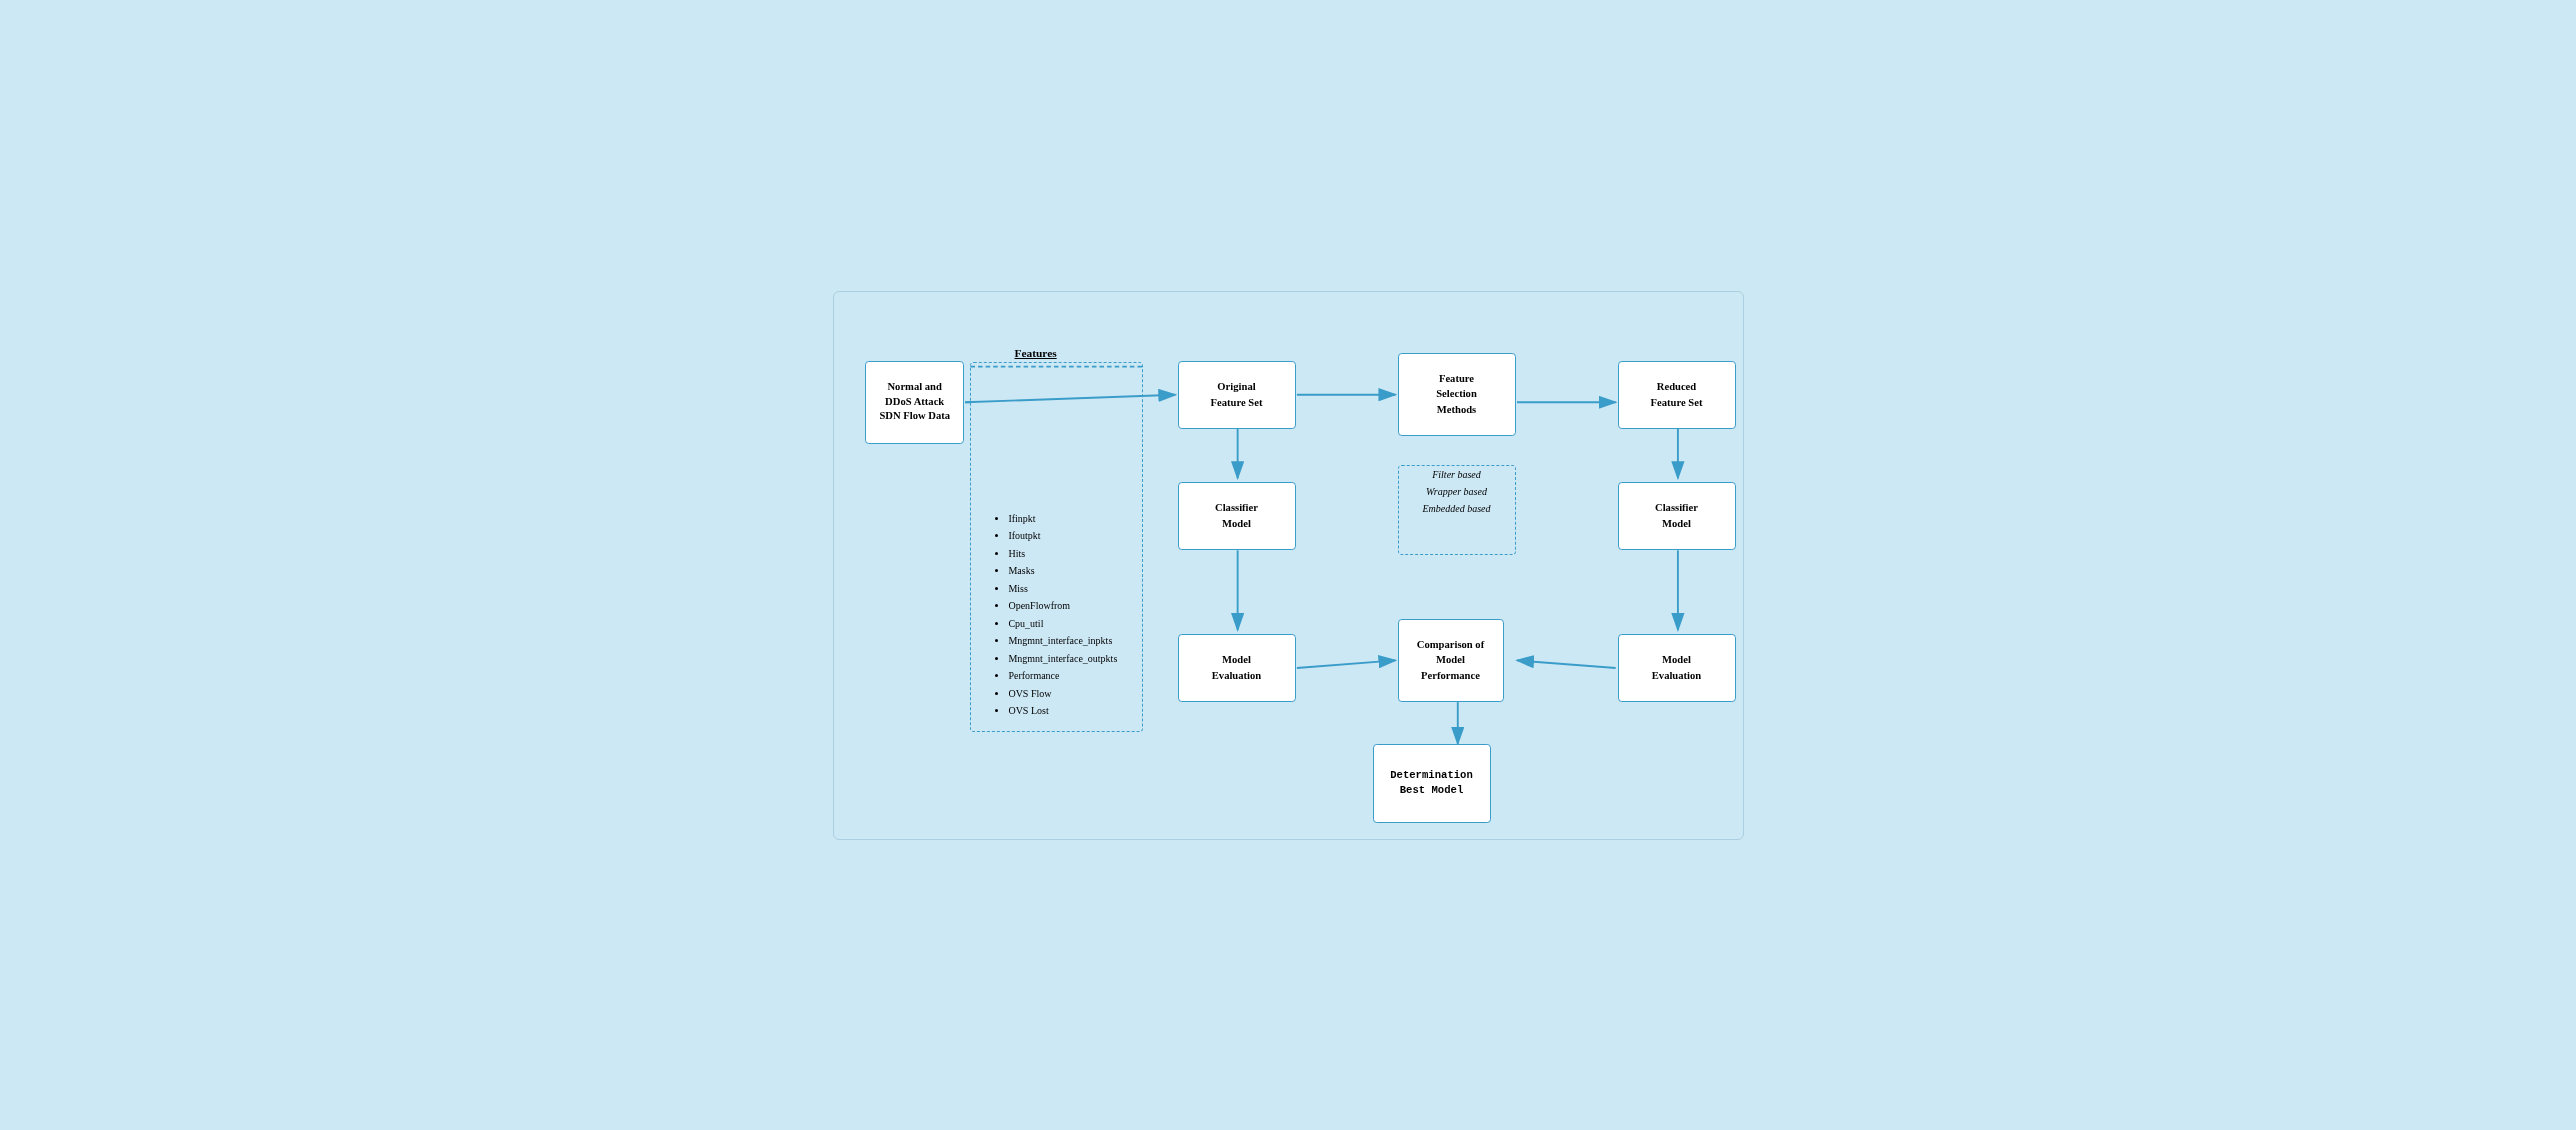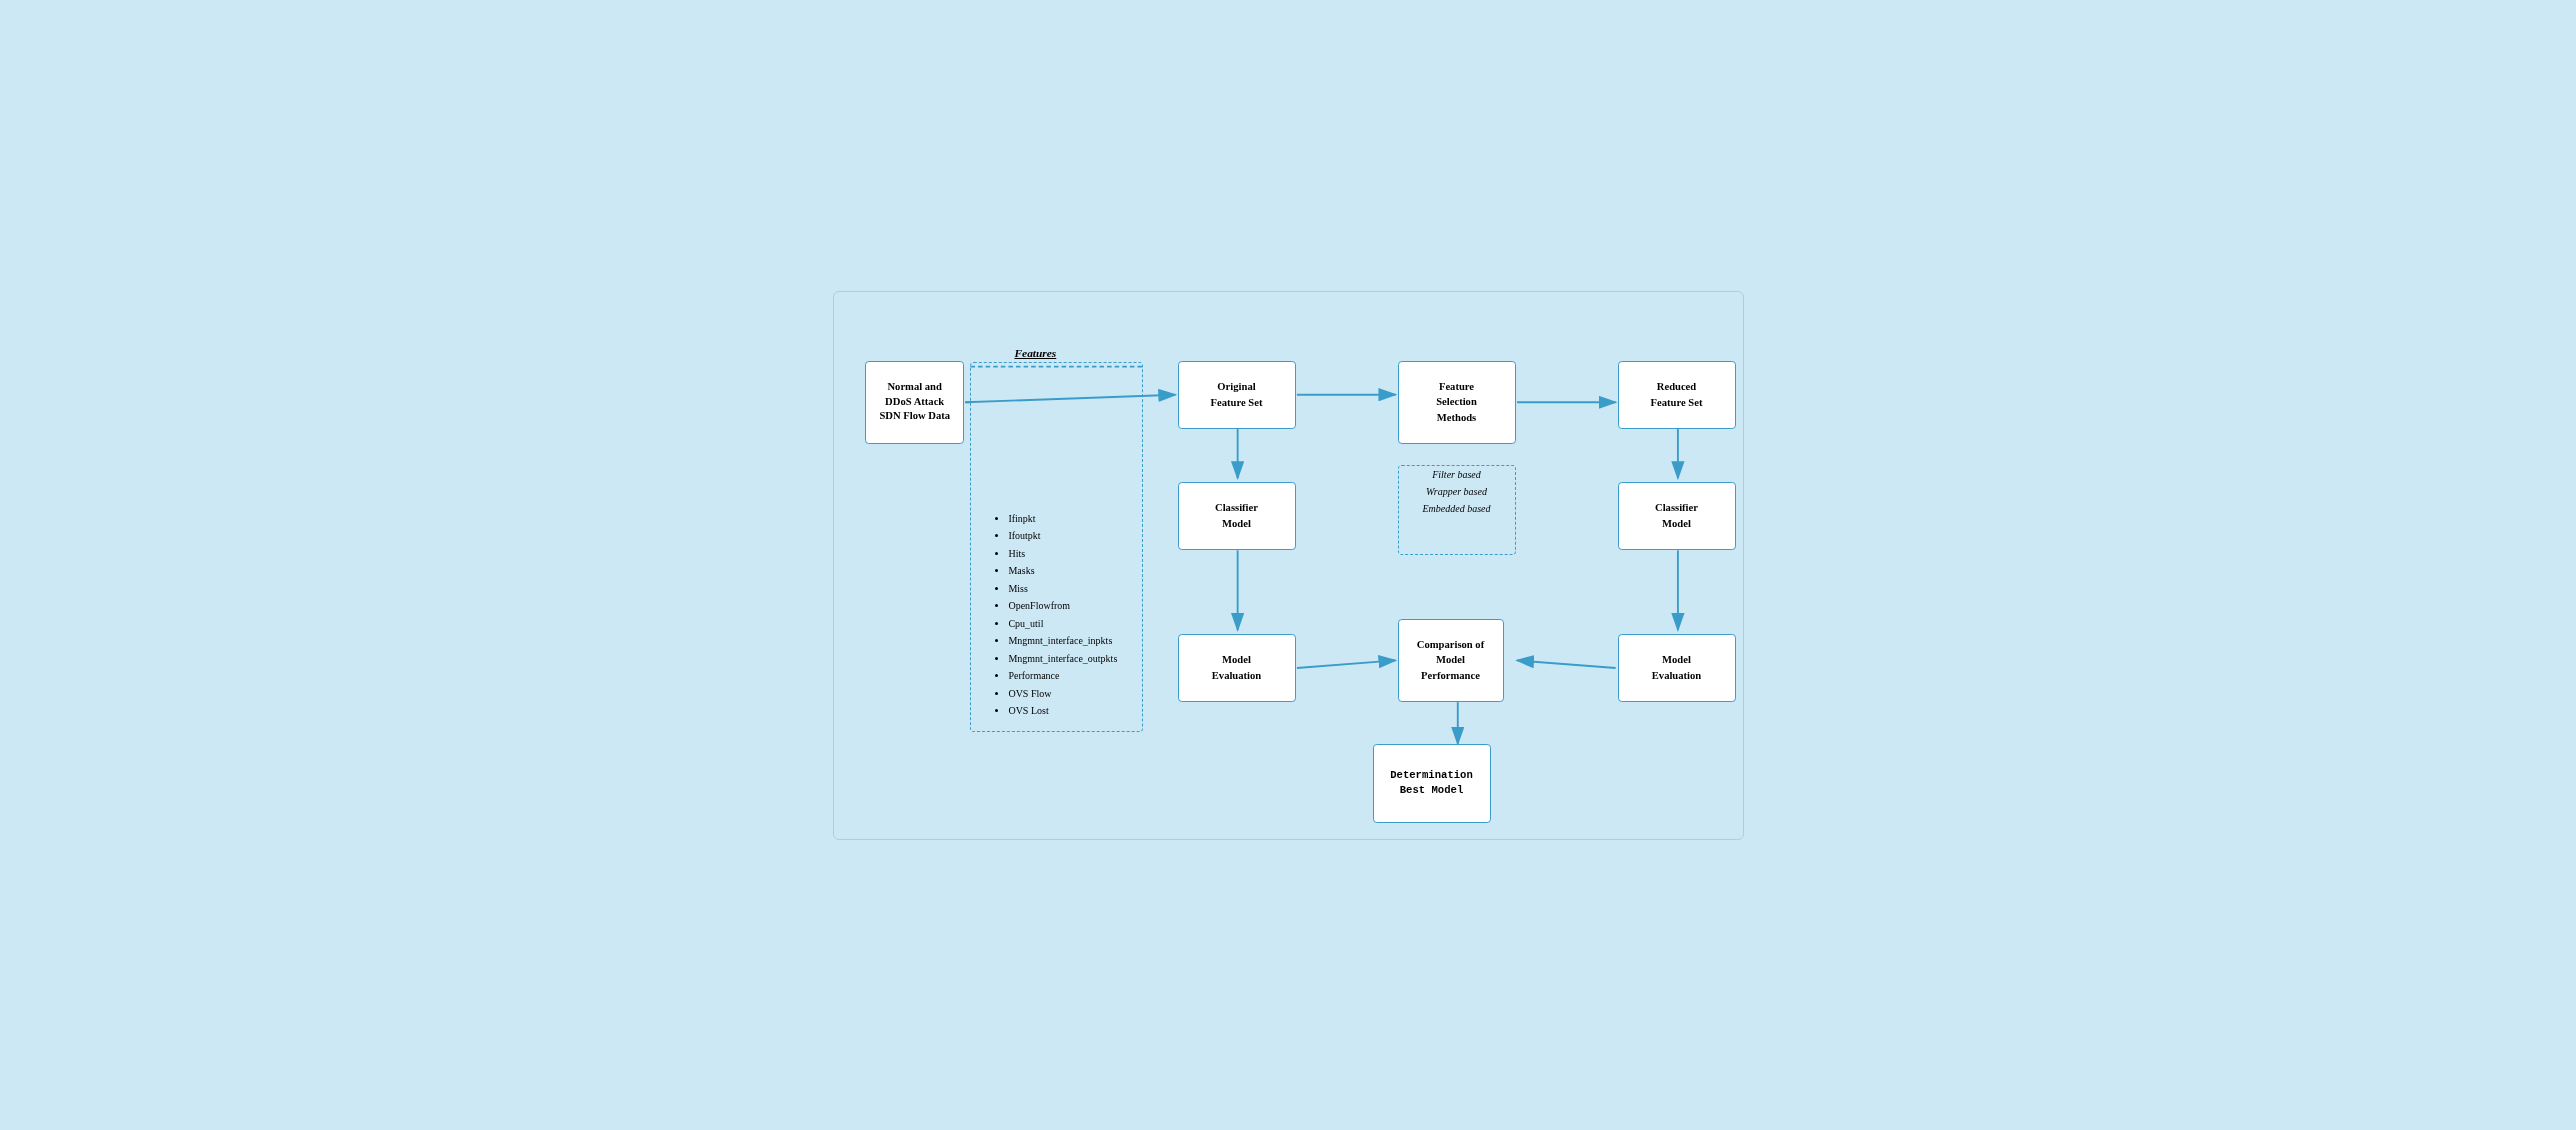--- a/index.html
+++ b/index.html
@@ -110,21 +110,21 @@
       <line x1="797" y1="510" x2="797" y2="565" stroke="#3a9cc9" stroke-width="2.5" marker-end="url(#arrowhead)"></line>
 
     </svg>
 
     <div class="node" style="left:13.7px; top:46px; width:99px; height:83px;">
       <span style="white-space:pre-line; font-size:10.6px; font-weight:bold; line-height:1.4;">Normal and
 DDoS Attack
 SDN Flow Data</span>
     </div>
 
-    <div style="position:absolute; left:163px; top:32px; font-weight:bold; font-size:11.4px; text-decoration:underline;font-style:italic;">
+    <div style="position:absolute; left:163px; top:32px; font-weight:bold; font-size:11.4px; text-decoration:underline;">
       <span>Features</span>
     </div>
 
     <div class="node-dashed" style="left:118px; top:47px; width:173px; height:370px; font-style:normal; text-align:left; align-items:flex-end; padding:10.6px 12px;">
       <ul style="list-style:disc; padding-left:13.7px; font-size:10px; line-height:1.75;">
         <li>Ifinpkt</li>
         <li>Ifoutpkt</li>
         <li>Hits</li>
         <li>Masks</li>
         <li>Miss</li>
@@ -136,21 +136,21 @@
         <li>OVS Flow</li>
         <li>OVS Lost</li>
       </ul>
     </div>
 
     <div class="node" style="left:326px; top:46px; width:118px; height:68px;">
       <span style="white-space:pre-line;">Original
 Feature Set</span>
     </div>
 
-    <div class="node" style="left:546px; top:46px; width:118px; height:83px;">
+    <div class="node" style="left:546px; top:38px; width:118px; height:83px;">
       <span style="white-space:pre-line;">Feature
 Selection
 Methods</span>
     </div>
 
     <div class="node-dashed" style="left:546px; top:150px; width:118px; height:90px;">
       <span style="white-space:pre-line; font-style:italic; font-size:10px; line-height:1.7;">Filter based
 Wrapper based
 Embedded based</span>
     </div>

